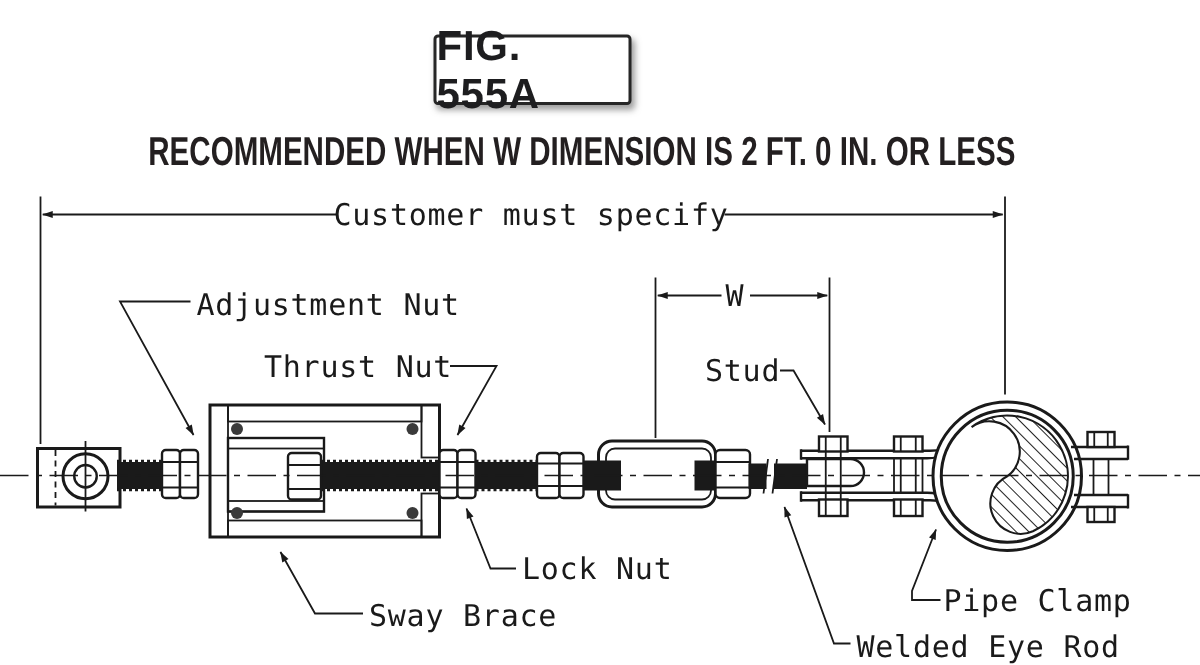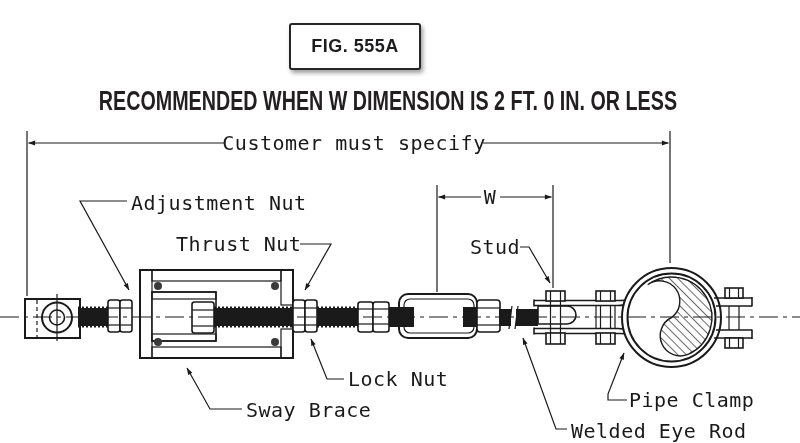--- a/index.html
+++ b/index.html
@@ -2,21 +2,21 @@
 <html><head>
 <meta charset="utf-8">
 <style>
   html,body{margin:0;padding:0;background:#fff;}
   #stage{position:relative;width:800px;height:443px;background:#fff;overflow:hidden;
          font-family:"Liberation Sans",sans-serif;}
   #figbox{position:absolute;left:289px;top:23px;width:128px;height:43px;
           border:2.5px solid #262626;border-radius:3px;background:#fff;
           box-shadow:2px 3px 4px rgba(80,80,80,.55);
           display:flex;align-items:center;justify-content:center;}
-  #figbox span{font-weight:bold;font-size:18px;color:#1d1d1f;letter-spacing:.5px;}
+  #figbox span{font-weight:bold;font-size:28px;color:#1d1d1f;letter-spacing:.5px;}
   #headline{position:absolute;left:0;top:86px;width:732px;text-align:center;
             font-weight:bold;font-size:27px;color:#231f20;white-space:nowrap;
             transform:scaleX(.73);}
   svg{position:absolute;left:0;top:0;}
   .ln{stroke:#1a1a1a;fill:none;}
   .thin{stroke-width:1.2;}
   .med{stroke-width:1.6;}
   .thick{stroke-width:2;}
   .wfill{fill:#fff;}
   .blk{fill:#1a1a1a;stroke:none;}

